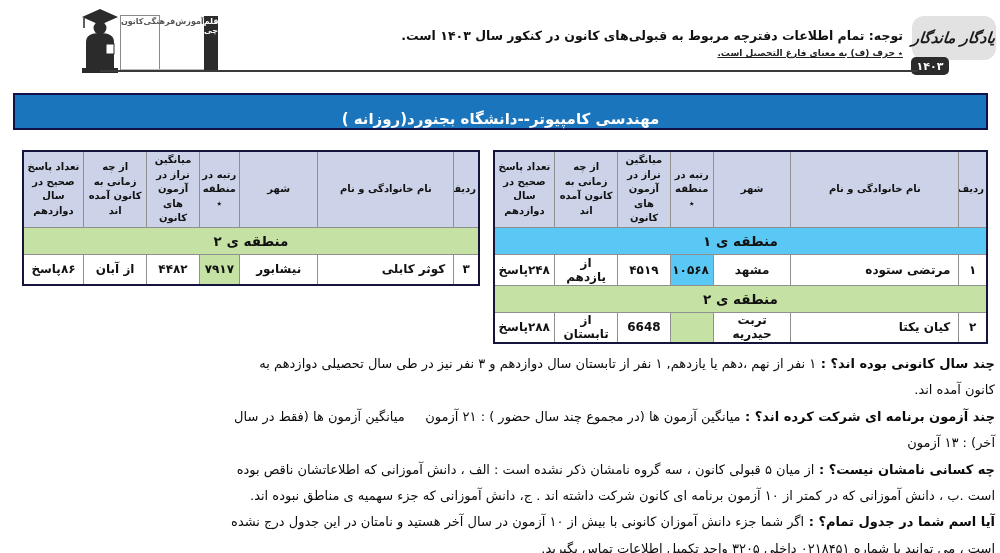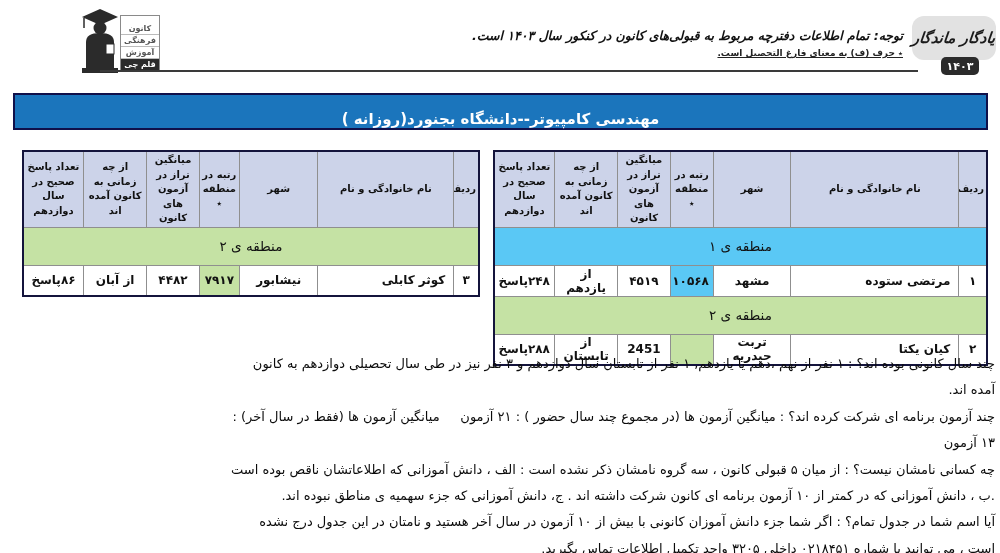--- a/index.html
+++ b/index.html
@@ -6,64 +6,64 @@
   body { background:#888; font-family:"DejaVu Sans", sans-serif; }
   .page {
     position:relative; width:1000px; height:553px; margin:0 auto;
     background:#ffffff; overflow:hidden; direction:rtl;
   }
 
   
   .logo { position:absolute; left:76px; top:6px; width:88px; height:68px; display:flex; direction:ltr; }
   .logo svg { width:44px; height:68px; }
   .logo-sign { width:40px; height:56px; margin-top:9px; border:1px solid #8a8a8a; background:#fff;
-               display:flex; flex-direction:column; justify-content:flex-end; }
+               display:flex; flex-direction:row; justify-content:flex-start; }
   .logo-sign span { display:block; font-size:8px; font-weight:bold; color:#555; text-align:center;
                     border-bottom:1px solid #bbb; padding:1px 0; direction:rtl; }
   .logo-sign span:last-child { background:#2b2b2b; color:#fff; border-bottom:none; }
 
   
   .notice { position:absolute; right:97px; top:28px; text-align:right; }
-  .notice-main { font-size:12.5px; font-weight:bold; color:#111;font-style:italic; }
+  .notice-main { font-size:12.5px; font-weight:bold; color:#111; }
   .notice-sub { font-size:9px; font-weight:bold; color:#222; margin-top:5px; margin-left:140px;text-decoration:underline; }
 
   
   .brand { position:absolute; left:912px; top:16px; width:84px; height:44px; background:#e2e2e2;
            border-radius:12px; display:flex; align-items:center; justify-content:center; }
   .brand-text { font-family:"DejaVu Serif", serif; font-style:italic; font-weight:bold;
                 font-size:15px; color:#1a1a1a; transform:skewX(-6deg); white-space:nowrap; }
-  .badge-year { position:absolute; left:941px; top:57px; width:38px; height:18px; background:#2b2b2b;
+  .badge-year { position:absolute; left:911px; top:57px; width:38px; height:18px; background:#2b2b2b;
                 color:#fff; border-radius:5px; font-size:11px; font-weight:bold;
                 display:flex; align-items:center; justify-content:center; }
   .hrule { position:absolute; left:100px; top:70px; width:818px; height:2px; background:#3a3a3a; }
 
   
   .titlebar { position:absolute; left:13px; top:93px; width:975px; height:37px;
               background:#1b75bc; border:2px solid #10104a;
               display:flex; align-items:flex-end; justify-content:center; }
   .titlebar span { color:#ffffff; font-size:15px; font-weight:bold; }
 
   
   table { border-collapse:collapse; table-layout:fixed; background:#fff; }
   .rtable { position:absolute; left:493px; top:150px; width:495px; }
   .ltable { position:absolute; left:22px;  top:150px; width:458px; }
   table, .tbl-border { border:2px solid #14143c; }
   th, td { border:1px solid #8f8f8f; overflow:hidden; }
   th { background:#ccd3e9; font-size:10px; font-weight:bold; color:#111; height:58px;
        text-align:center; vertical-align:middle; padding:1px 2px; line-height:1.45; }
   td { font-size:12px; font-weight:bold; color:#111; height:31px; text-align:center; vertical-align:middle; padding:0 4px; }
   td.name { text-align:right; padding-right:8px; }
-  tr.section td { height:38px; font-size:13.5px; font-weight:normal; }
+  tr.section td { height:27px; font-size:13.5px; font-weight:bold; }
   .bg-cyan { background:#5ac8f5; }
   .bg-green { background:#c5e2a4; }
 
   
   .notes { position:absolute; left:230px; right:5px; top:351px; direction:rtl; text-align:right; }
   .notes p { font-size:13px; line-height:26.4px; color:#0b0b0b; white-space:pre-wrap; }
-  .notes .q { font-weight:normal; }
+  .notes .q { font-weight:bold; }
 </style>
 </head>
 <body>
 
 <div class="page">
 
   <div class="logo">
     <svg viewBox="0 0 44 68" aria-hidden="true">
       <polygon points="6,11 24,3 42,11 24,19" fill="#2b2b2b"></polygon>
       <line x1="8" y1="12" x2="8" y2="22" stroke="#2b2b2b" stroke-width="1.5"></line>
@@ -128,21 +128,21 @@
       <td>۲۴۸پاسخ</td>
     </tr>
     <tr class="section">
       <td colspan="7" class="bg-green">منطقه ی ۲</td>
     </tr>
     <tr>
       <td>۲</td>
       <td class="name">کیان یکتا</td>
       <td>تربت حیدریه</td>
       <td class="bg-green"></td>
-      <td>2451</td>
+      <td>6648</td>
       <td>از تابستان</td>
       <td>۲۸۸پاسخ</td>
     </tr>
   </tbody>
     </table>
 
   <table class="ltable">
     <colgroup>
       <col style="width:25px">
         <col style="width:135px">

